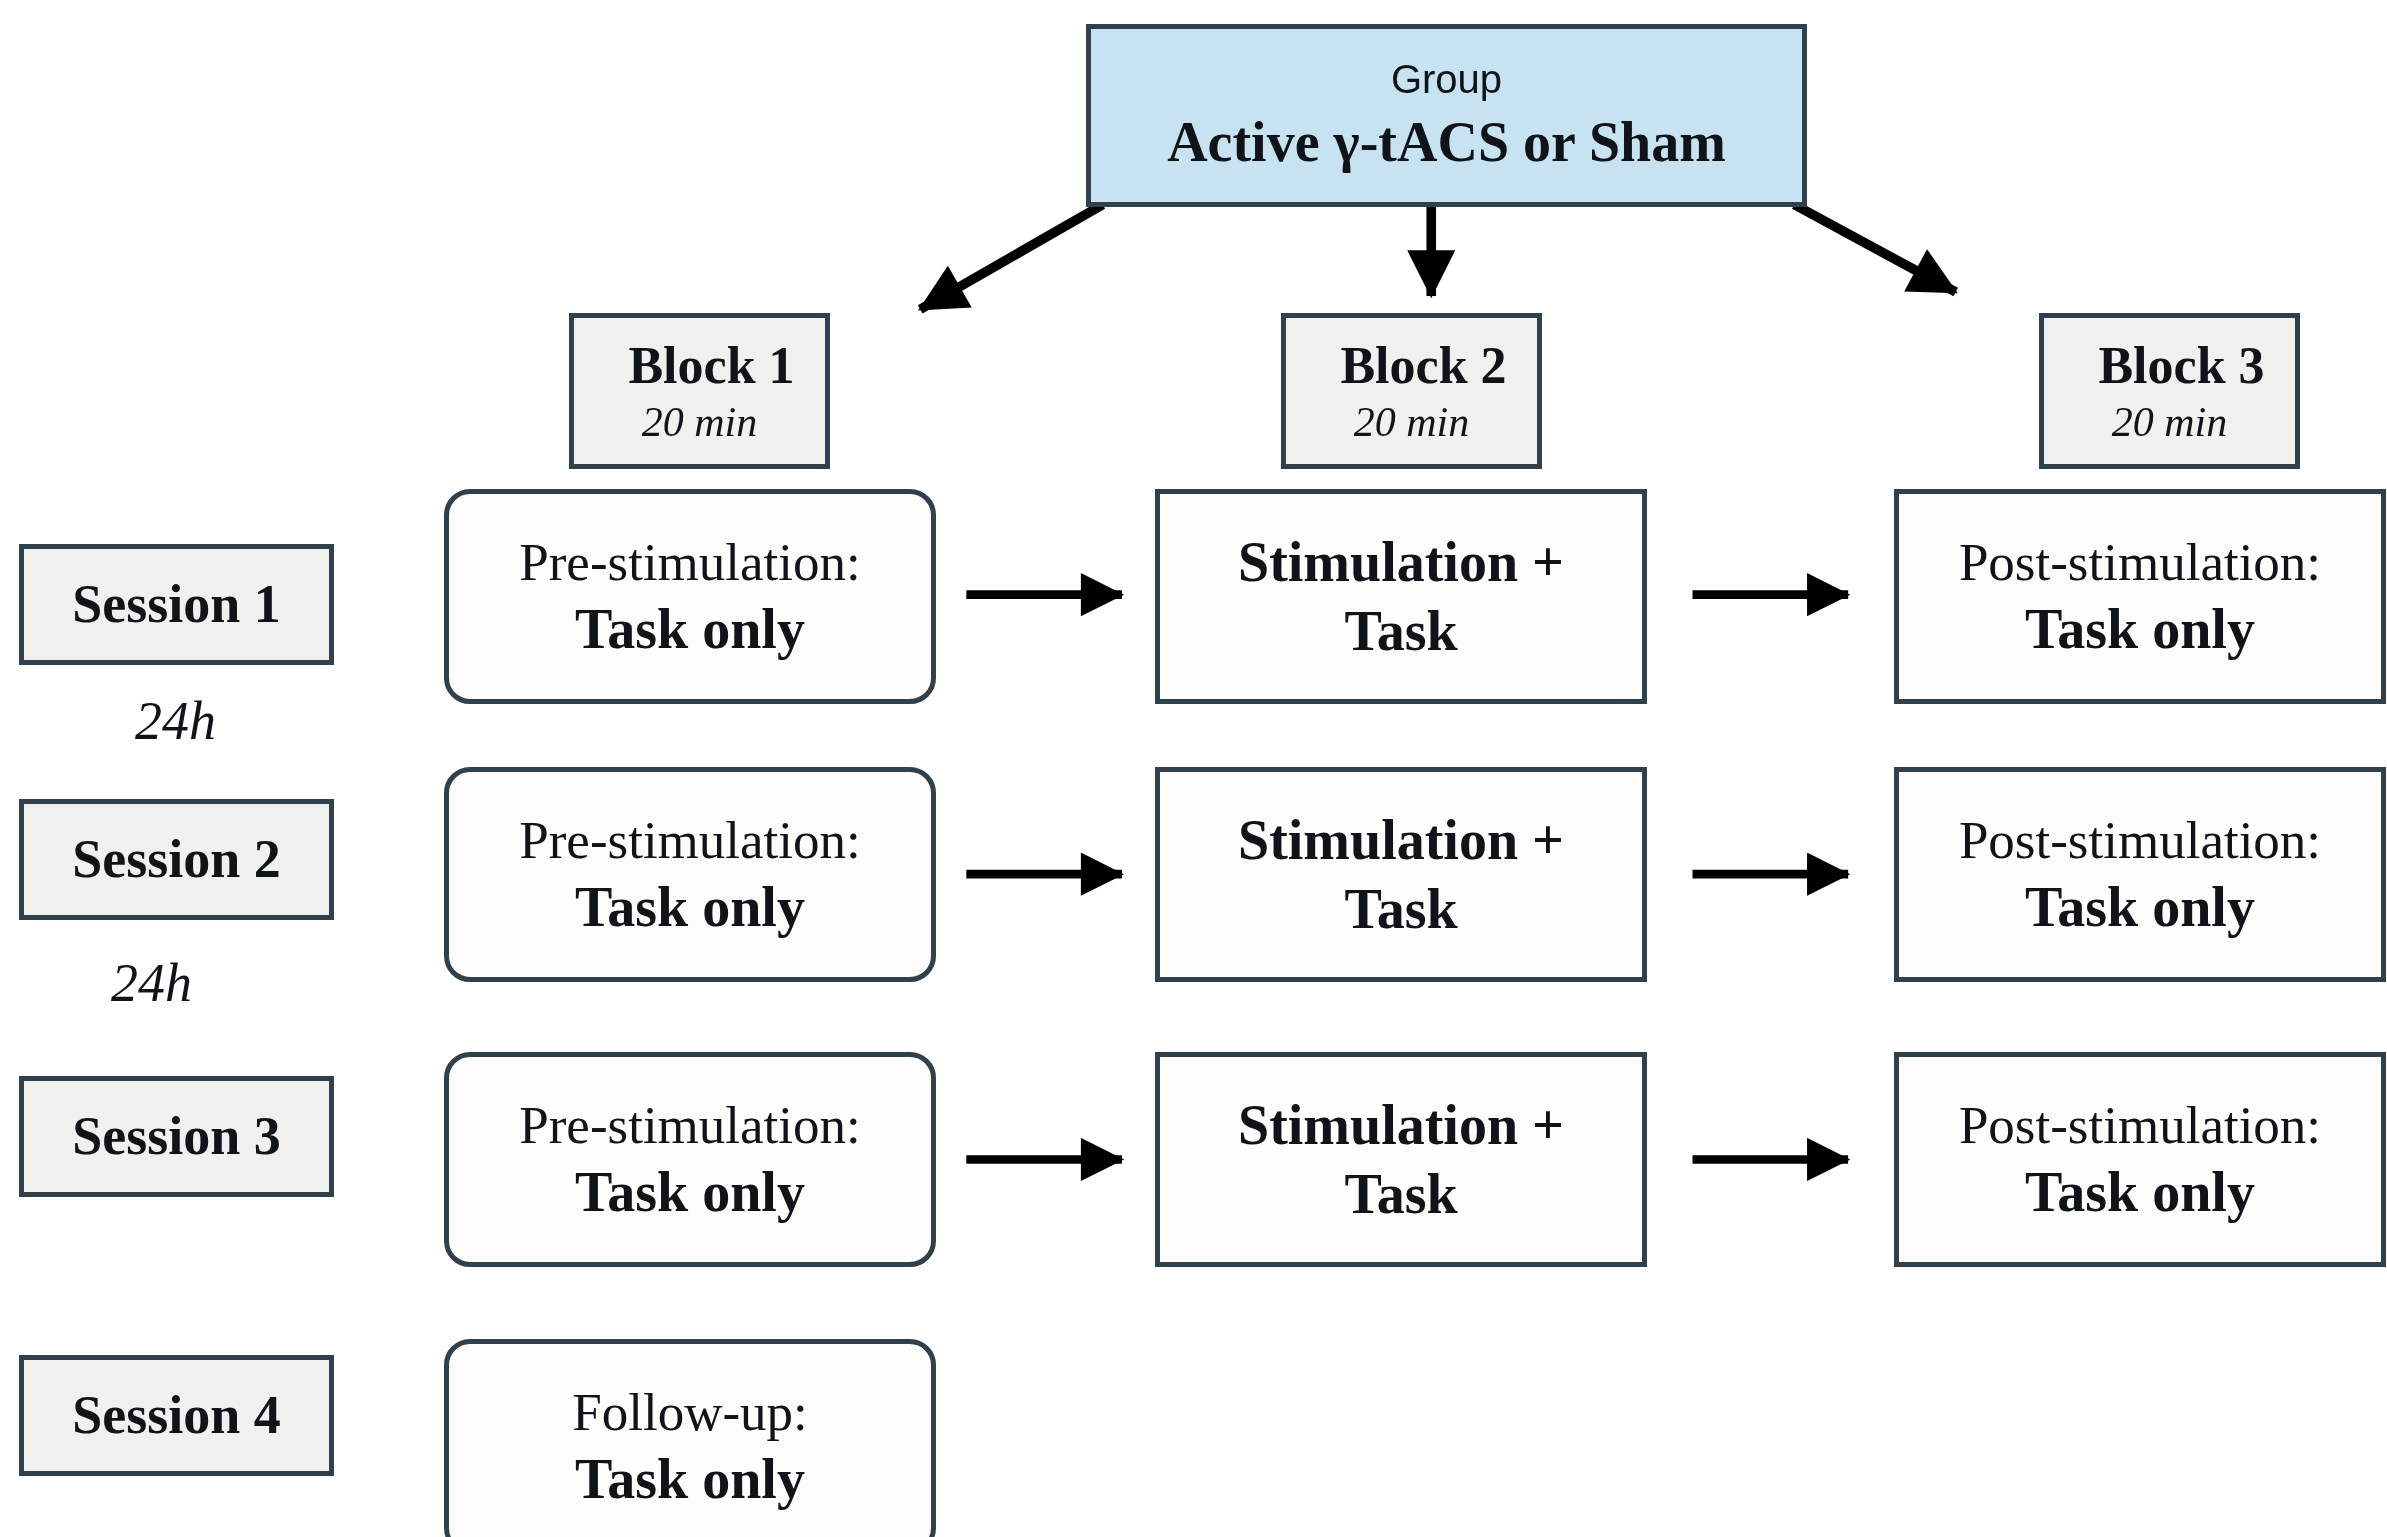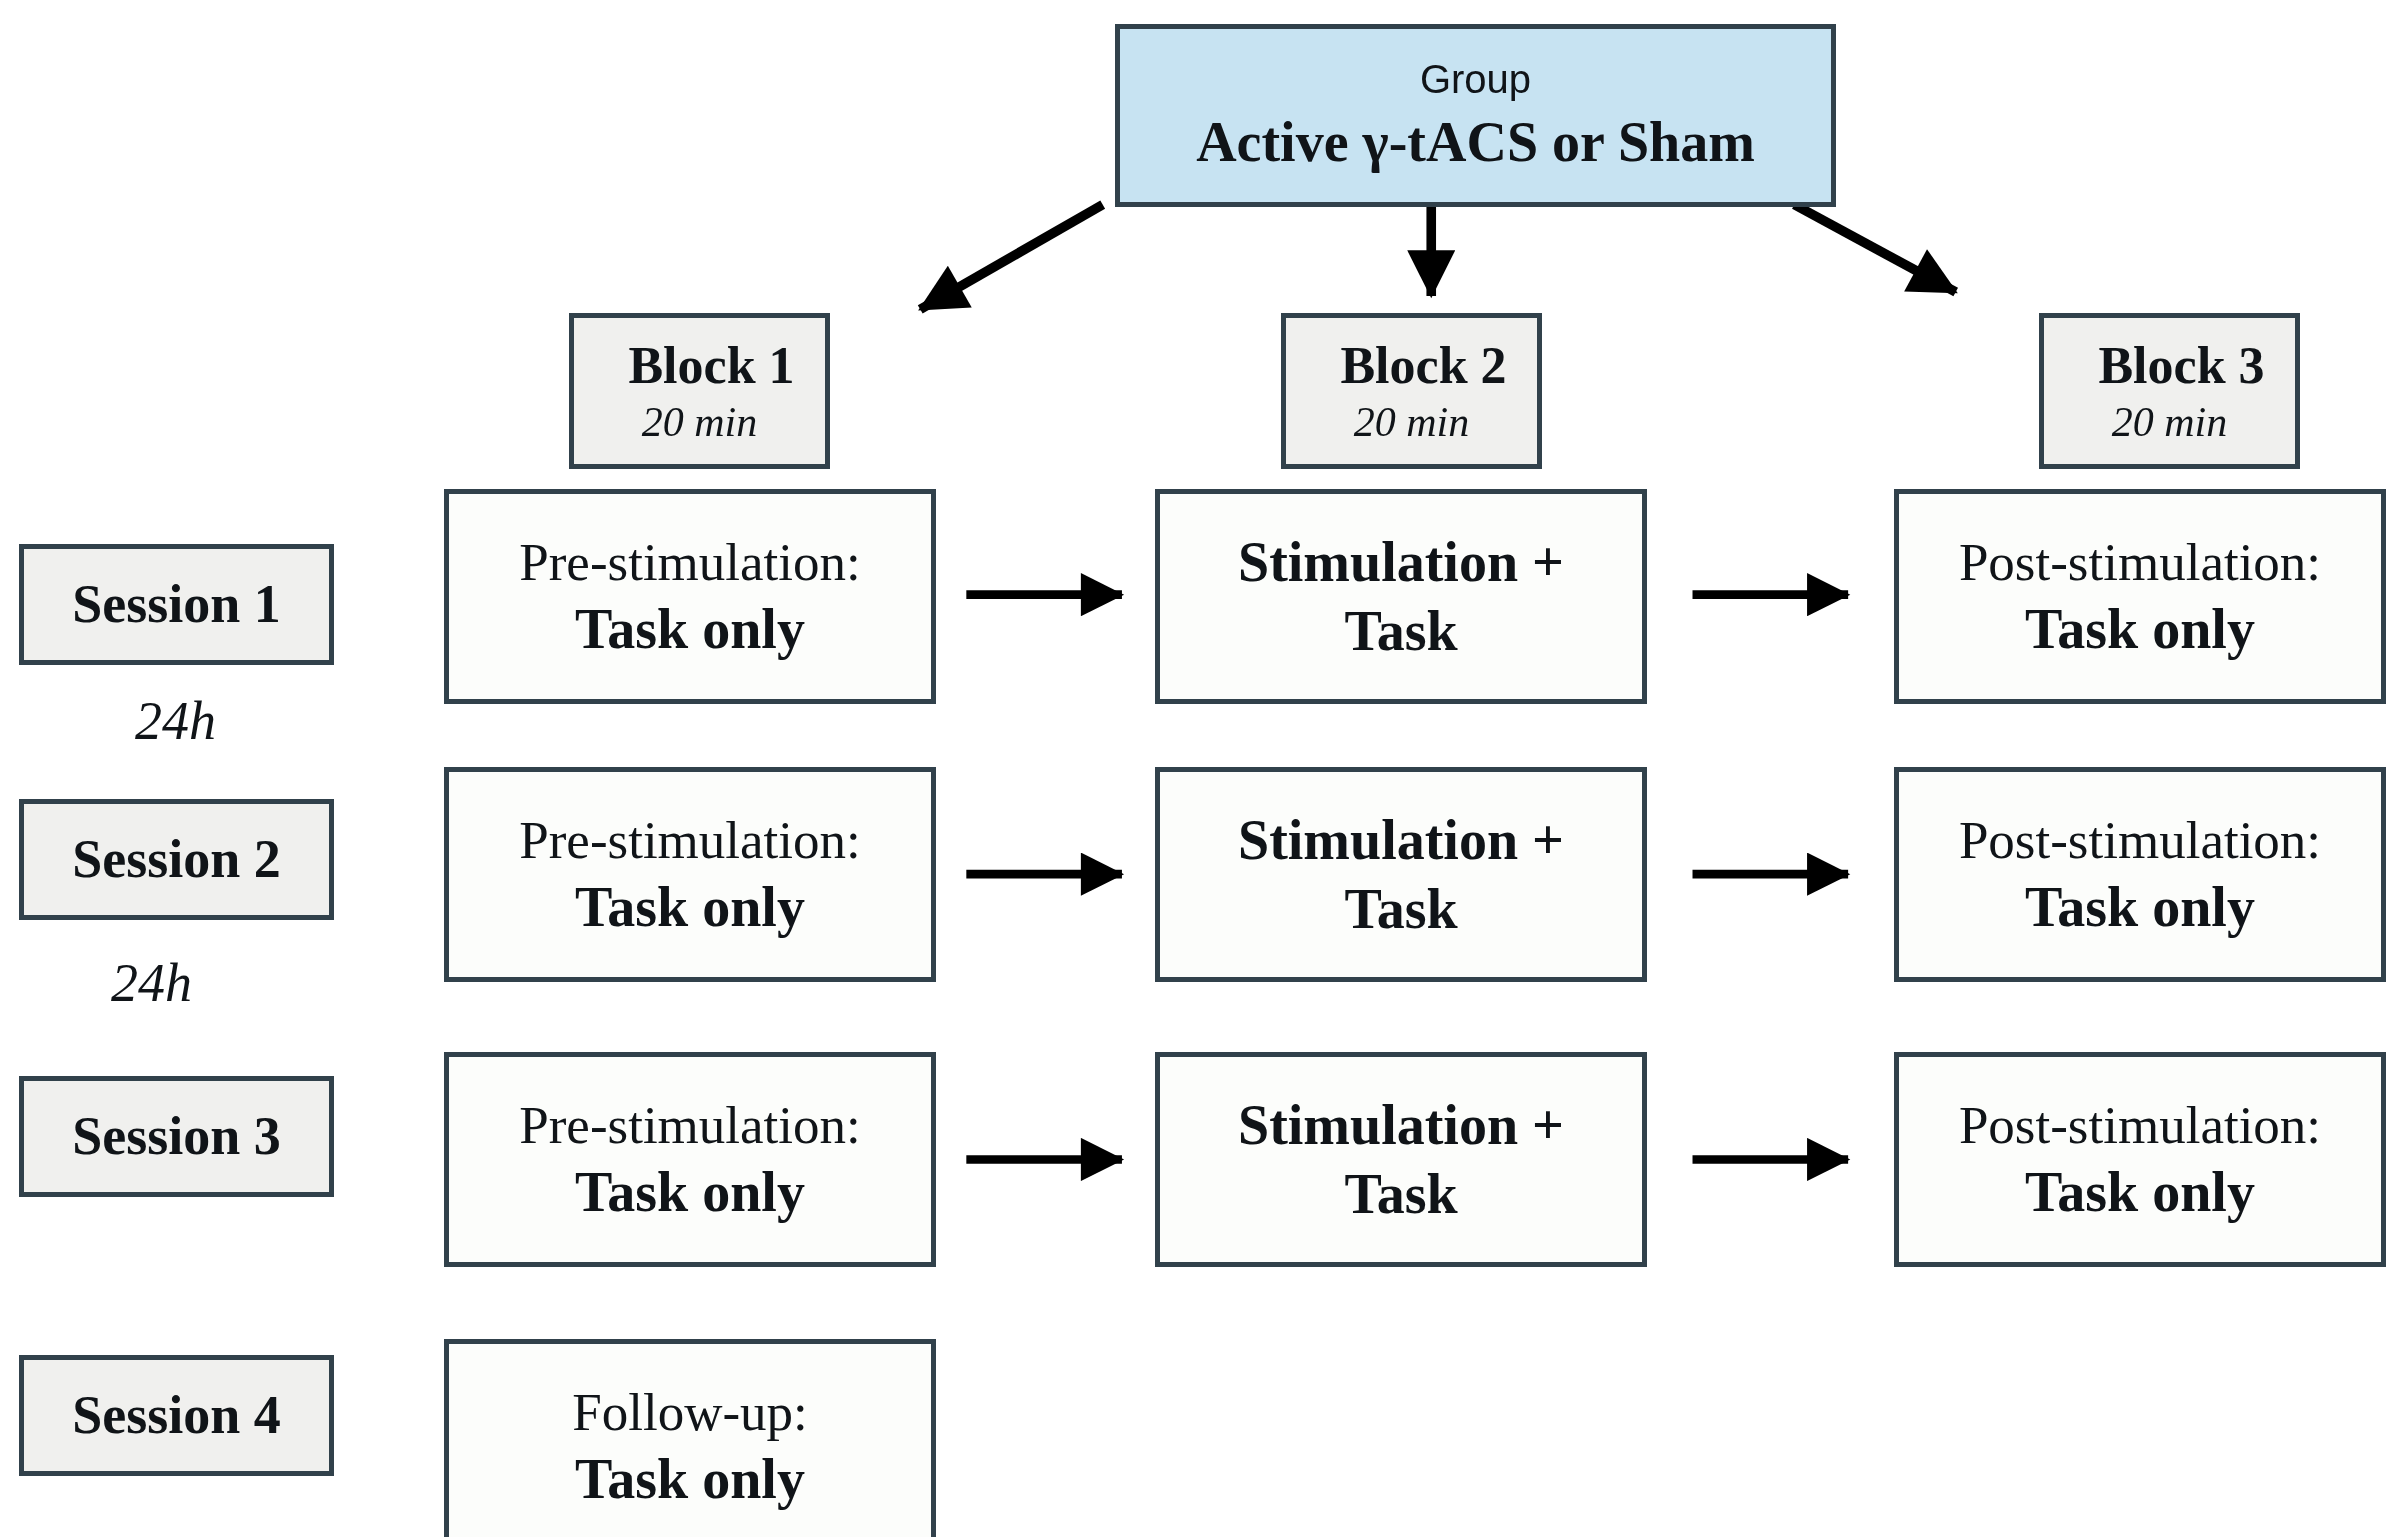--- a/index.html
+++ b/index.html
@@ -28,21 +28,21 @@
     position: absolute;
     box-sizing: border-box;
     border: 5.8px solid var(--border);
     display: flex;
     flex-direction: column;
     align-items: center;
     justify-content: center;
     text-align: center;
     line-height: 1.22;
   }
-  .blue-box  { background: var(--group-fill); margin-left: 29px; }
+  .blue-box  { background: var(--group-fill); }
   .gray-box  { background: var(--header-fill); }
   .white-box { background: var(--box-fill); }
 
   .group-box    { left: 1086px; top: 24px; width: 721px; height: 183px; }
   .group-label  { font-family: "Liberation Sans", sans-serif; font-size: 40px; }
   .group-subtitle { font-size: 56px; font-weight: bold; margin-top: 3.8px; }
 
   .block-header { width: 261px; height: 156px; top: 313px; }
   .block-1 { left: 569px; }
   .block-2 { left: 1281px; }
@@ -62,21 +62,21 @@
     font-size: 54px;
     font-style: italic;
     text-align: center;
     line-height: 1;
   }
   .interval-1 { left: 58px;  top: 694px;  width: 235px; }
   .interval-2 { left: 34px;  top: 956px;  width: 235px; }
   .interval-3 { left: 7.7px;   top: 1247px; width: 303px; }
 
   .cell { width: 492px; height: 215px; }
-  .col-1 { left: 444px; }
+  .col-1 { left: 444px; border-radius: 26px; }
   .col-2 { left: 1155px; }
   .col-3 { left: 1894px; }
   .row-1 { top: 489px; }
   .row-2 { top: 767px; }
   .row-3 { top: 1052px; }
   .row-4 { top: 1322px; margin-top: 17px; }
   .cell-line1 { font-size: 53px; }
   .cell-line2 { font-size: 56px; font-weight: bold; }
   .stim-cell .cell-line1 { font-size: 56px; font-weight: bold; }
 

